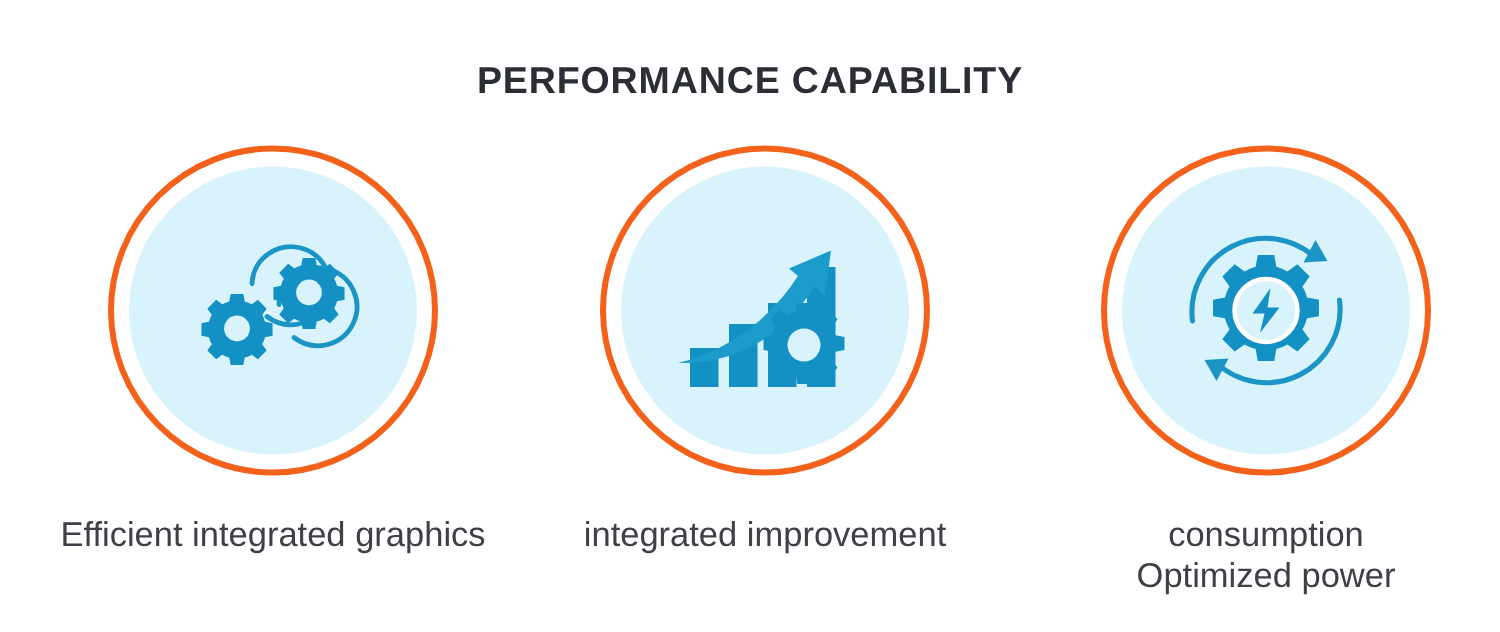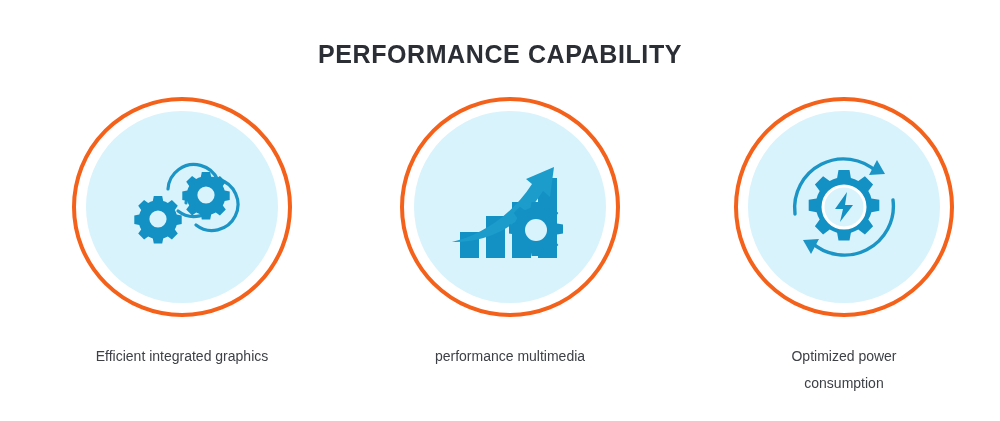--- a/index.html
+++ b/index.html
@@ -69,21 +69,21 @@
     align-items: center;
     justify-content: center;
   }
 
   .icon-svg {
     display: block;
   }
 
   .caption {
     margin-top: 26px;
-    font-size: 14px;
+    font-size: 23px;
     line-height: 27px;
     color: #3d4046;
     font-family: "Liberation Sans", sans-serif;
     font-weight: normal;
   }
   .caption .line {
     display: block;
     white-space: nowrap;
   }
 </style>
@@ -139,21 +139,21 @@
 
             <g transform="translate(88,82)" fill="#1391C4">
               <path d="M-4.4,-28 h8.8 l1.1,6.0 a22,22 0 0 1 5.6,2.3 l5.0,-3.6 l6.2,6.2 l-3.6,5.0 a22,22 0 0 1 2.3,5.6 l6.0,1.1 v8.8 l-6.0,1.1 a22,22 0 0 1 -2.3,5.6 l3.6,5.0 l-6.2,6.2 l-5.0,-3.6 a22,22 0 0 1 -5.6,2.3 l-1.1,6.0 h-8.8 l-1.1,-6.0 a22,22 0 0 1 -5.6,-2.3 l-5.0,3.6 l-6.2,-6.2 l3.6,-5.0 a22,22 0 0 1 -2.3,-5.6 l-6.0,-1.1 v-8.8 l6.0,-1.1 a22,22 0 0 1 2.3,-5.6 l-3.6,-5.0 l6.2,-6.2 l5.0,3.6 a22,22 0 0 1 5.6,-2.3 z"></path>
               <circle cx="0" cy="0" r="11" fill="#d8f3fc"></circle>
             </g>
           </svg>
         </span>
       </div>
     </div>
     <div class="caption">
-      <span class="line">performance multimedia</span>
+      <span class="line">integrated improvement</span>
     </div>
   </div>
 
   <div class="card card-3">
     <div class="circle-outer">
       <div class="circle-inner">
         <span>
           <svg class="icon-svg" width="118" height="118" viewBox="0 0 118 118">
 
             <g fill="none" stroke="#1B94C6" stroke-width="3.4" stroke-linecap="round">
@@ -167,18 +167,18 @@
               <path d="M-5.5,-37 h11 l1.4,7.9 a29,29 0 0 1 7.4,3.1 l6.6,-4.8 l8.2,8.2 l-4.8,6.6 a29,29 0 0 1 3.1,7.4 l7.9,1.4 v11 l-7.9,1.4 a29,29 0 0 1 -3.1,7.4 l4.8,6.6 l-8.2,8.2 l-6.6,-4.8 a29,29 0 0 1 -7.4,3.1 l-1.4,7.9 h-11 l-1.4,-7.9 a29,29 0 0 1 -7.4,-3.1 l-6.6,4.8 l-8.2,-8.2 l4.8,-6.6 a29,29 0 0 1 -3.1,-7.4 l-7.9,-1.4 v-11 l7.9,-1.4 a29,29 0 0 1 3.1,-7.4 l-4.8,-6.6 l8.2,-8.2 l6.6,4.8 a29,29 0 0 1 7.4,-3.1 z"></path>
               <circle cx="0" cy="0" r="21" fill="#d8f3fc"></circle>
               <circle cx="0" cy="0" r="21" fill="none" stroke="#ffffff" stroke-width="3"></circle>
               <path d="M3 -15 L-9 2 L-1 2 L-4 15 L9 -2 L1 -2 Z" fill="#1391C4"></path>
             </g>
           </svg>
         </span>
       </div>
     </div>
     <div class="caption">
+      <span class="line">consumption</span>
       <span class="line">Optimized power</span>
-      <span class="line">consumption</span>
     </div>
   </div>
 
 </div>
 
 </body></html>

